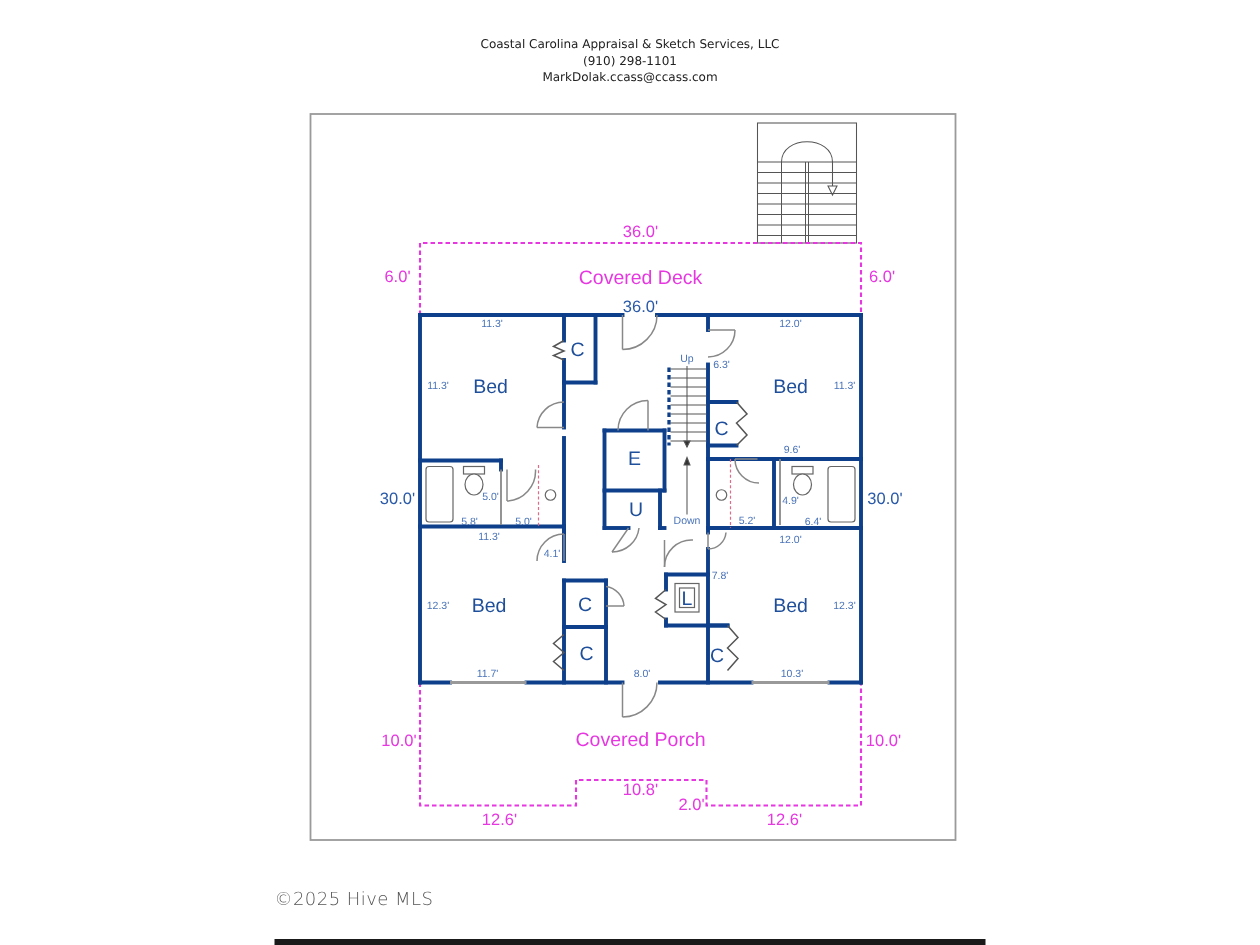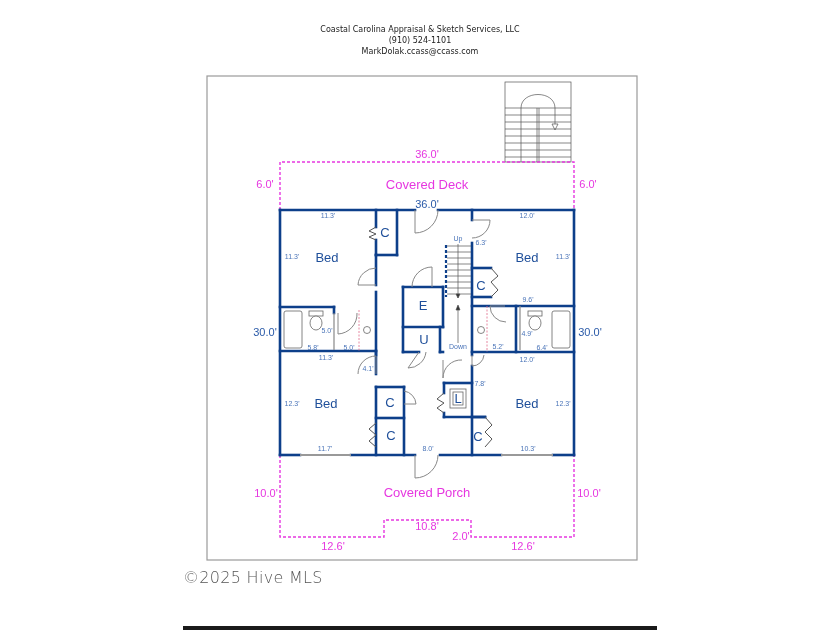--- a/index.html
+++ b/index.html
@@ -1,32 +1,32 @@
 <!DOCTYPE html>
 <html><head>
 <meta charset="utf-8">
 <style>
   html, body { margin:0; padding:0; background:#ffffff; }
   body { width:840px; height:630px; position:relative; overflow:hidden; font-family:"Liberation Sans", sans-serif; }
   .header { position:absolute; top:24px; left:0; width:840px; text-align:center; font-family:"DejaVu Sans", sans-serif; font-size:8px; line-height:11px; color:#222; }
   .header div { white-space:nowrap; }
   .plan-svg { position:absolute; left:0; top:0; }
-  .copyright { position:absolute; left:183px; top:568px; font-family:"DejaVu Sans", sans-serif; font-size:16px; color:#555; font-weight:200; letter-spacing:0.3px; }
+  .copyright { position:absolute; left:183px; top:592px; font-family:"DejaVu Sans", sans-serif; font-size:12px; color:#555; font-weight:200; letter-spacing:0.3px; }
   .bottom-bar { position:absolute; left:183px; top:626px; width:474px; height:4px; background:#1a1a1a; }
   .lbl-pink { fill:#e637e0; font-family:"Liberation Sans", sans-serif; }
   .lbl-blue { fill:#2a5aa8; font-family:"Liberation Sans", sans-serif; }
   .lbl-small { fill:#4a74b8; font-family:"Liberation Sans", sans-serif; font-size:7px; }
   .lbl-room { fill:#1f4f9a; font-family:"Liberation Sans", sans-serif; font-size:13px; }
 </style>
 </head>
 <body>
 
 <div class="header">
   <div>Coastal Carolina Appraisal &amp; Sketch Services, LLC</div>
-  <div>(910) 524-1101</div>
+  <div>(910) 298-1101</div>
   <div>MarkDolak.ccass@ccass.com</div>
 </div>
 
 <svg class="plan-svg" width="840" height="630" viewBox="0 0 840 630">
 
   <rect x="207" y="76" width="430" height="484" fill="none" stroke="#9a9a9a" stroke-width="1.2"></rect>
 
   <g stroke="#555" stroke-width="0.7" fill="none">
     <rect x="505" y="82" width="66" height="80"></rect>
     <line x1="505" y1="108" x2="571" y2="108"></line>

